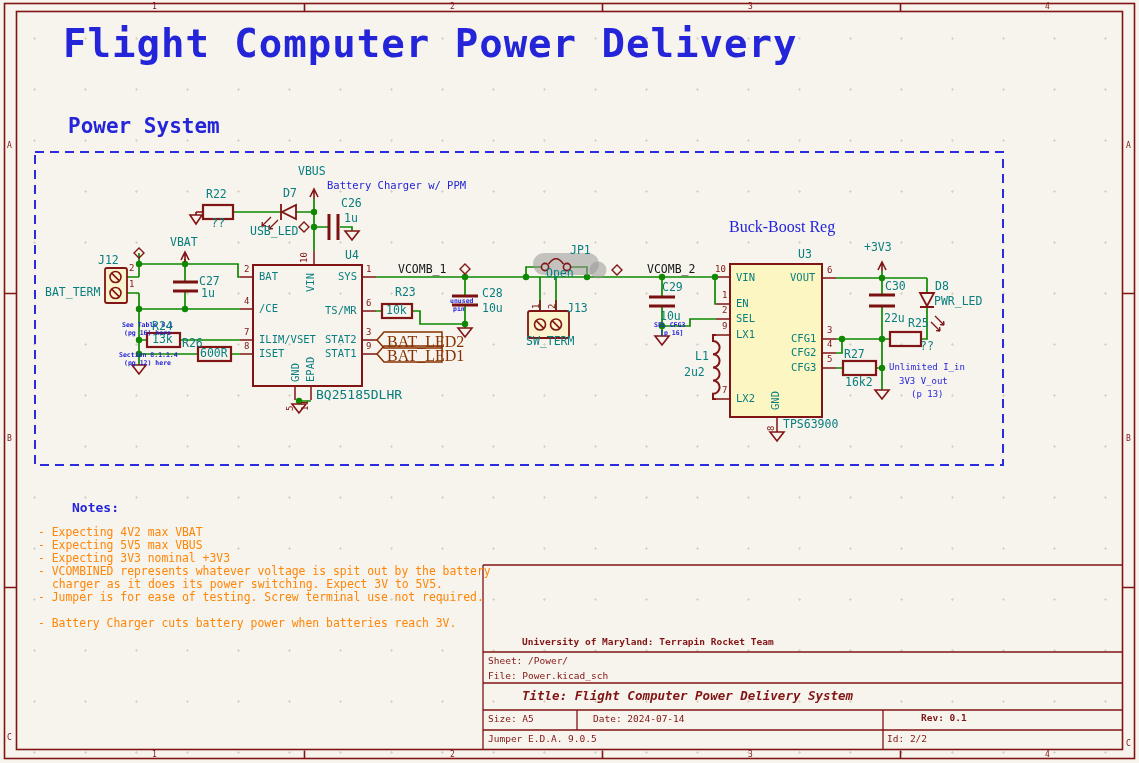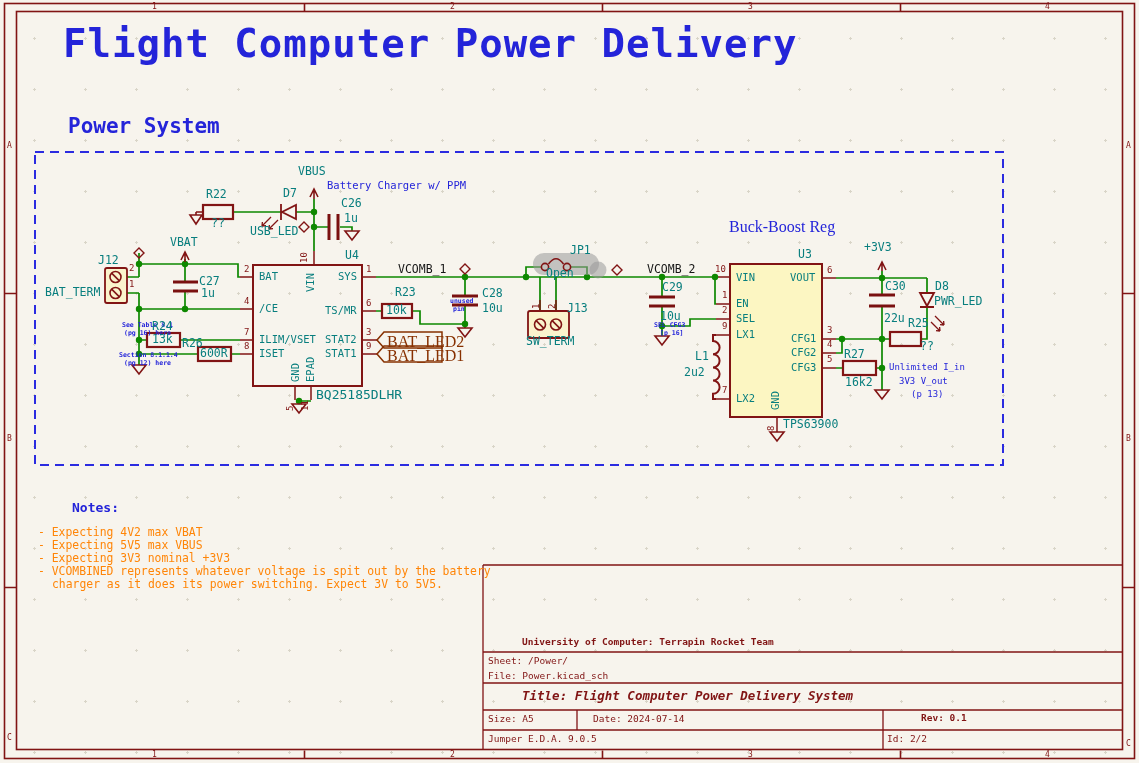--- a/index.html
+++ b/index.html
@@ -307,22 +307,24 @@
 <span class="t blue s9" style="left:889px;top:363px">Unlimited I_in</span>
 <span class="t blue s9" style="left:899px;top:377px">3V3 V_out</span>
 <span class="t blue s9" style="left:911px;top:390px">(p 13)</span>
 
 <span class="t blue b s13" style="left:38px;top:501px">Notes:</span>
 <span class="t org s114" style="left:38px;top:527px">- Expecting 4V2 max VBAT</span>
 <span class="t org s114" style="left:38px;top:540px">- Expecting 5V5 max VBUS</span>
 <span class="t org s114" style="left:38px;top:553px">- Expecting 3V3 nominal +3V3</span>
 <span class="t org s114" style="left:38px;top:566px">- VCOMBINED represents whatever voltage is spit out by the battery</span>
 <span class="t org s114" style="left:52px;top:579px">charger as it does its power switching. Expect 3V to 5V5.</span>
-
-<span class="t red b s95" style="left:488px;top:637px">University of Computer: Terrapin Rocket Team</span>
+<span class="t org s114" style="left:38px;top:592px">- Jumper is for ease of testing. Screw terminal use not required.</span>
+<span class="t org s114" style="left:38px;top:618px">- Battery Charger cuts battery power when batteries reach 3V.</span>
+
+<span class="t red b s95" style="left:488px;top:637px">University of Maryland: Terrapin Rocket Team</span>
 <span class="t red s95" style="left:488px;top:656px">Sheet: /Power/</span>
 <span class="t red s95" style="left:488px;top:671px">File: Power.kicad_sch</span>
 <span class="t red b i s125" style="left:488px;top:690px">Title: Flight Computer Power Delivery System</span>
 <span class="t red s95" style="left:488px;top:714px">Size: A5</span>
 <span class="t red s95" style="left:593px;top:714px">Date: 2024-07-14</span>
 <span class="t red b s95" style="left:887px;top:713px">Rev: 0.1</span>
 <span class="t red s95" style="left:488px;top:734px">Jumper E.D.A. 9.0.5</span>
 <span class="t red s95" style="left:887px;top:734px">Id: 2/2</span>
 
 </div>

